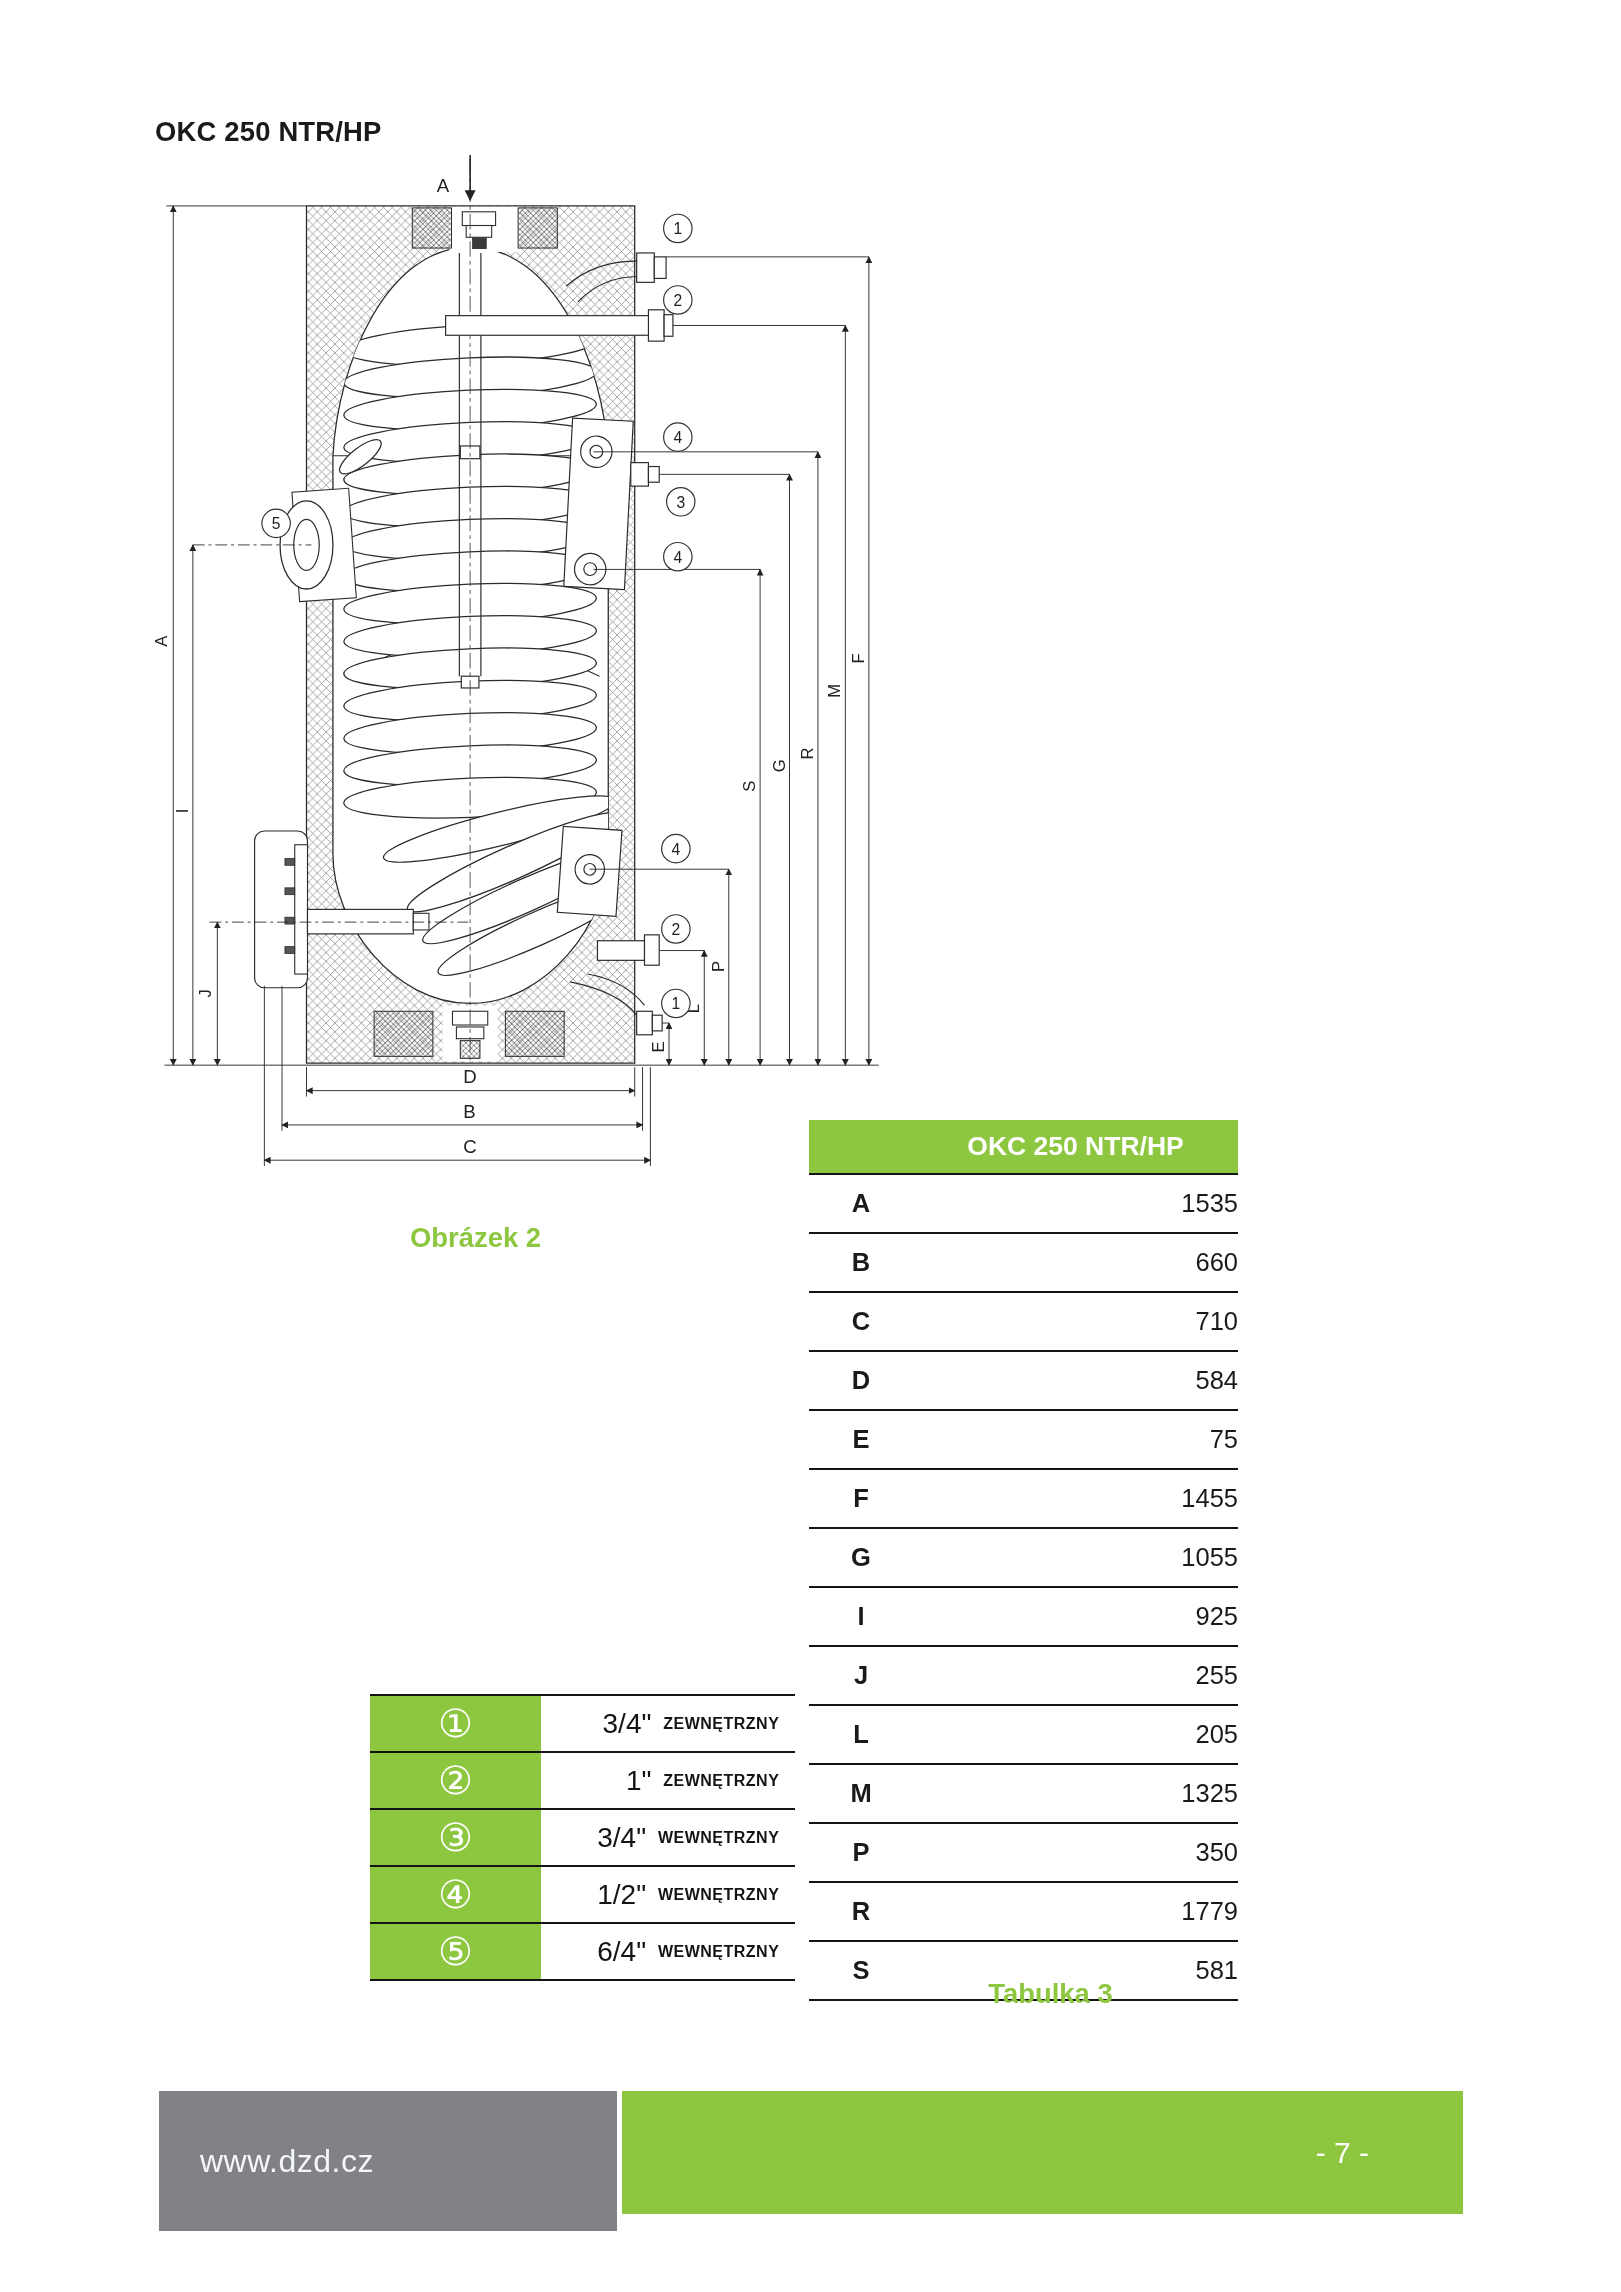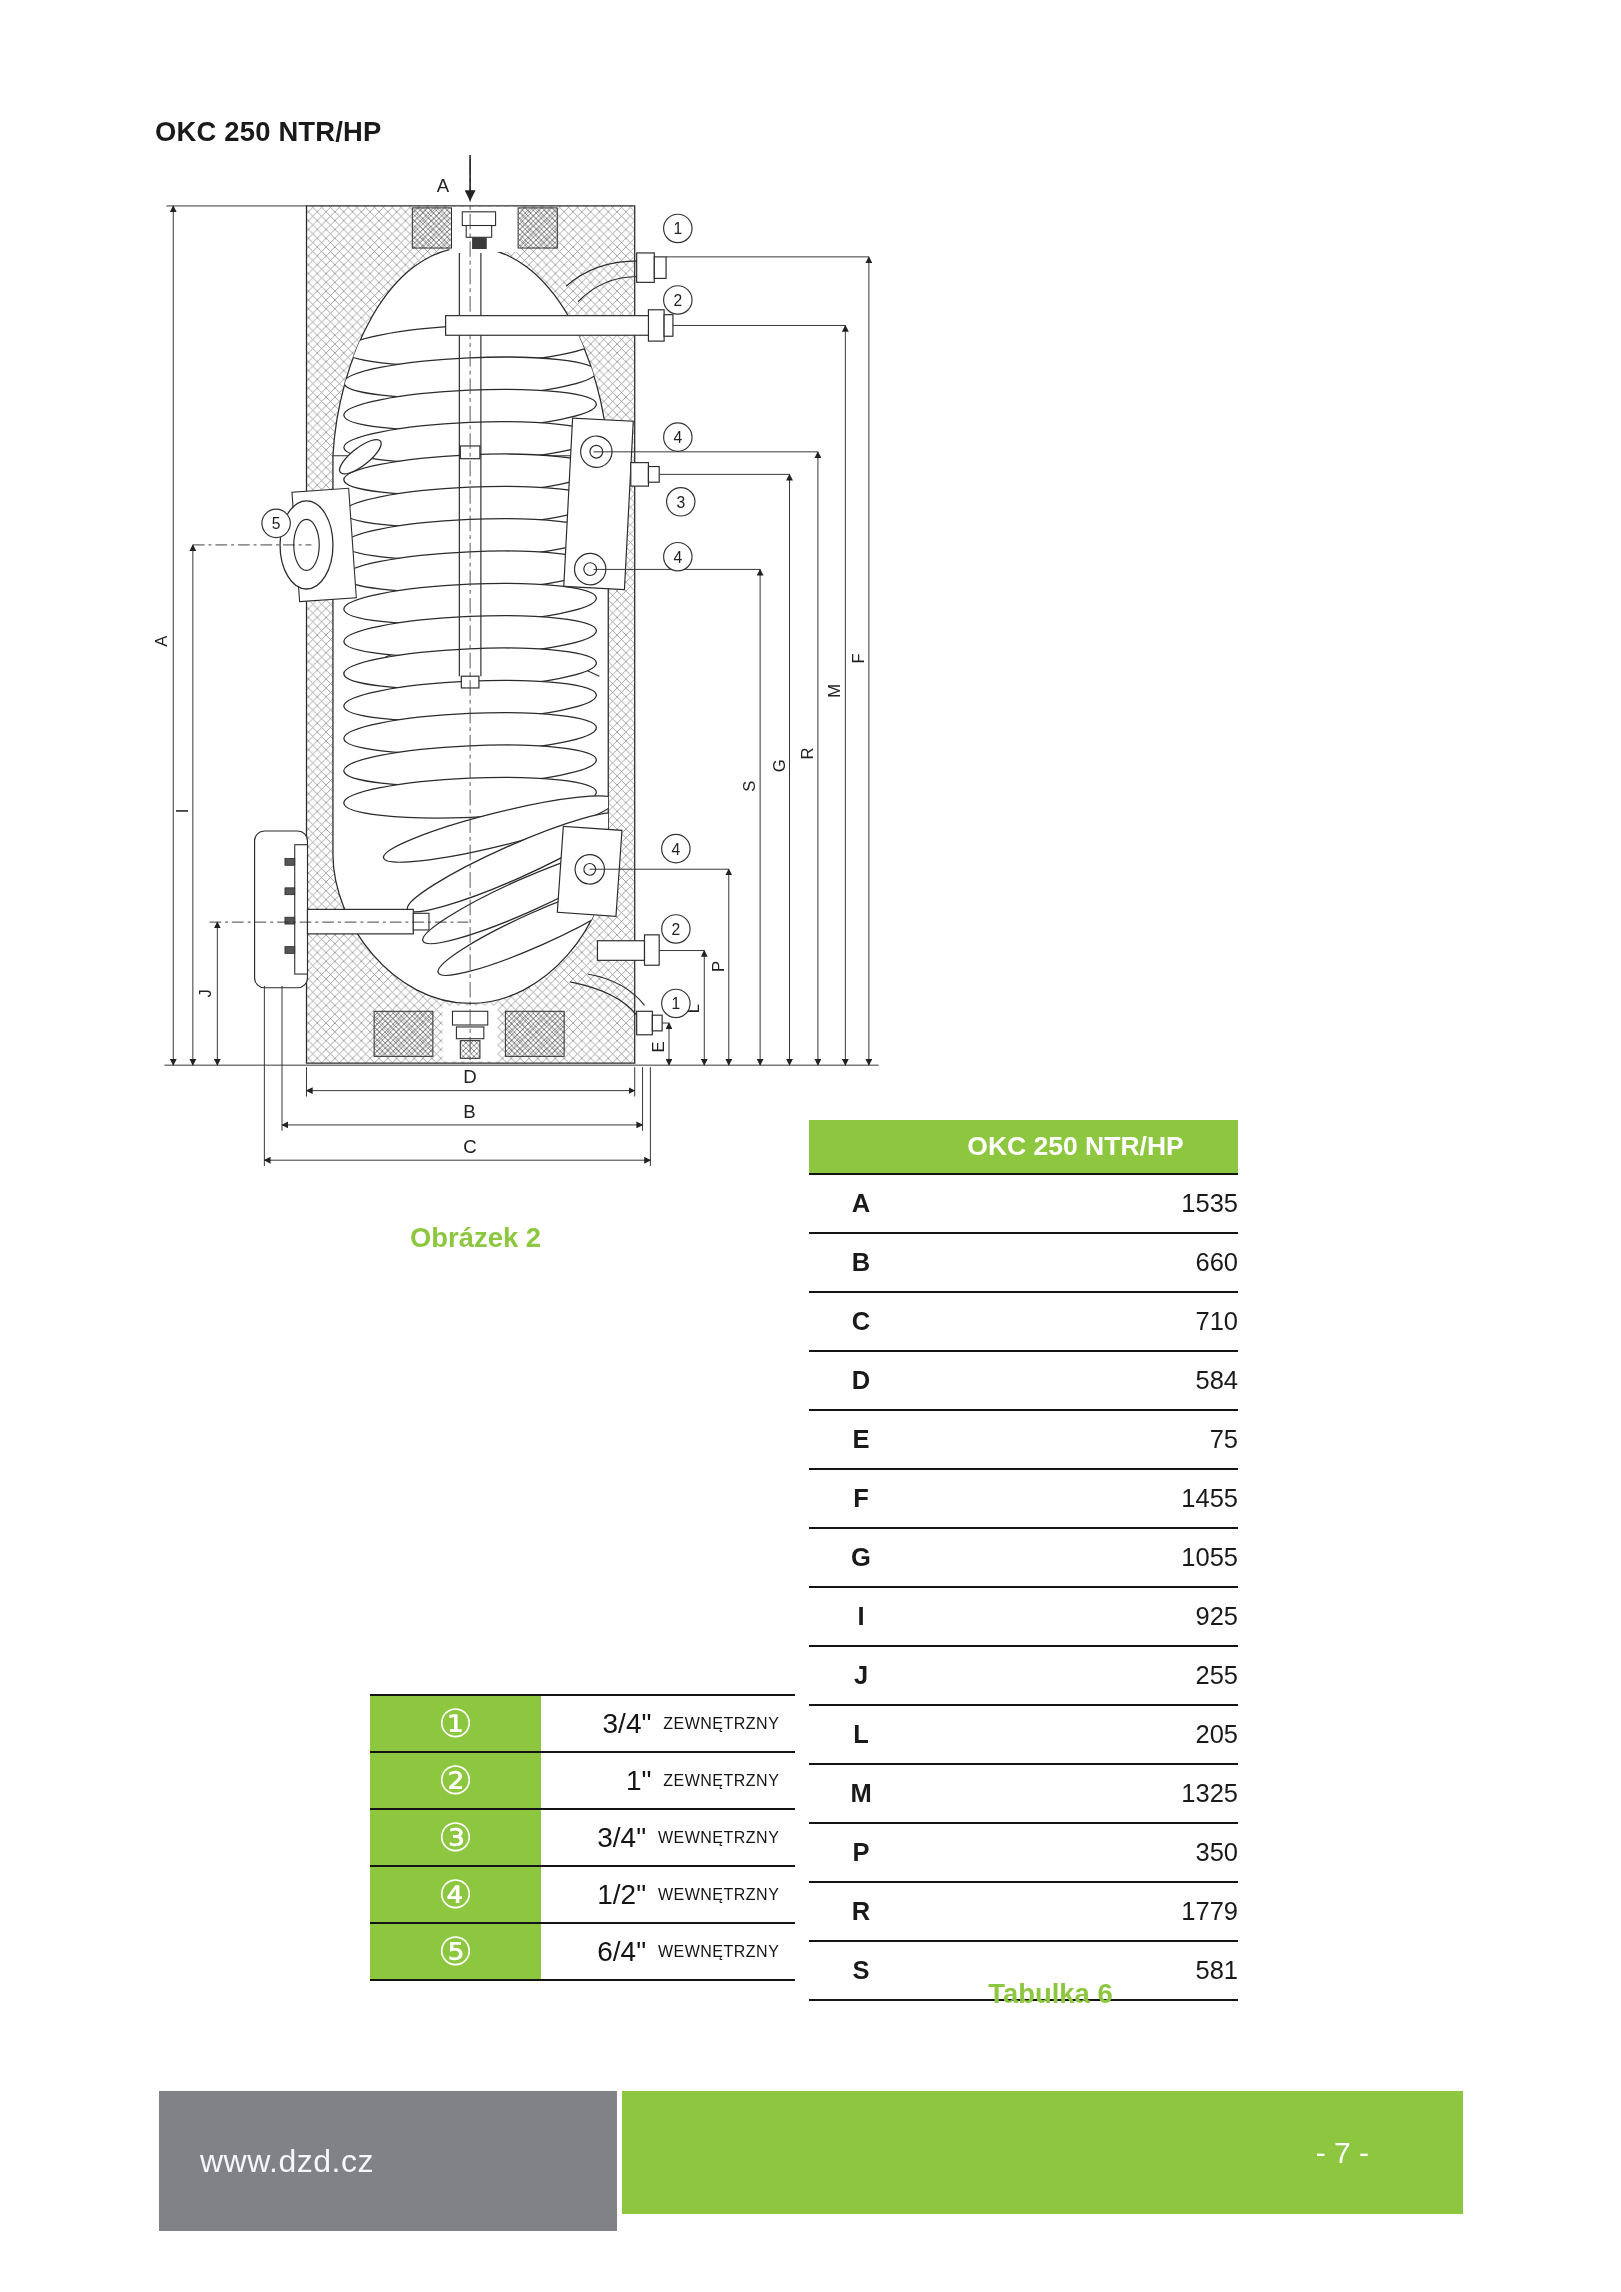--- a/index.html
+++ b/index.html
@@ -28,21 +28,21 @@
     color:#8dc63f;font-size:27.4px;font-weight:bold;}
   
   #conn-table{left:370px;top:1694px;width:425px;border-top:2.9px solid #141414;}
   #conn-table .crow{height:55px;display:flex;border-bottom:2.9px solid #141414;}
   #conn-table .cnum{width:171px;background:#8dc63f;display:flex;align-items:center;
     justify-content:center;color:#ffffff;font-size:39px;
     font-family:"DejaVu Sans",sans-serif;line-height:1;}
   #conn-table .cval{flex:1;display:flex;align-items:center;justify-content:flex-end;
     gap:11.8px;padding-right:15.7px;box-sizing:border-box;}
   #conn-table .csize{font-size:28px;color:#141414;}
-  #conn-table .ctype{font-size:16px;letter-spacing:0.5px;color:#141414;}
+  #conn-table .ctype{font-size:16px;letter-spacing:0.5px;color:#141414;font-weight:bold;}
   
   #footer-gray{left:159px;top:2091px;width:458px;height:140px;background:#808285;
     display:flex;align-items:center;padding-left:41px;box-sizing:border-box;}
   #footer-gray .site{color:#f4f6f7;font-size:32px;letter-spacing:0.5px;}
   #footer-green{left:622px;top:2091px;width:841px;height:123px;background:#8dc63f;
     display:flex;align-items:center;justify-content:flex-end;
     padding-right:94px;box-sizing:border-box;}
   #footer-green .pageno{color:#ffffff;font-size:30px;}
   
   svg text{font-family:"Liberation Sans",sans-serif;fill:#222;}
@@ -331,21 +331,21 @@
   <div class="trow">
       <div class="tlabel">R</div>
       <div class="tvalue">1779</div>
     </div>
   <div class="trow">
       <div class="tlabel">S</div>
       <div class="tvalue">581</div>
     </div>
 </div>
 
-<div class="abs" id="table-caption">Tabulka 6</div>
+<div class="abs" id="table-caption">Tabulka 3</div>
 
 <div class="abs" id="conn-table">
   <div class="crow">
     <div class="cnum">①</div>
     <div class="cval">
         <span class="csize">3/4"</span>
         <span class="ctype">ZEWNĘTRZNY</span>
       </div>
   </div>
   <div class="crow">

